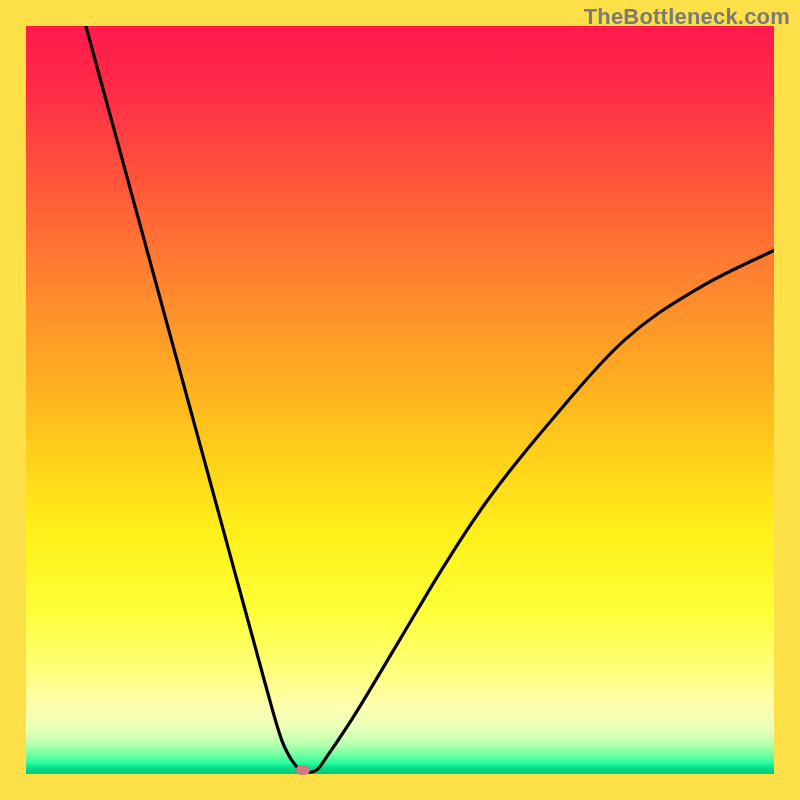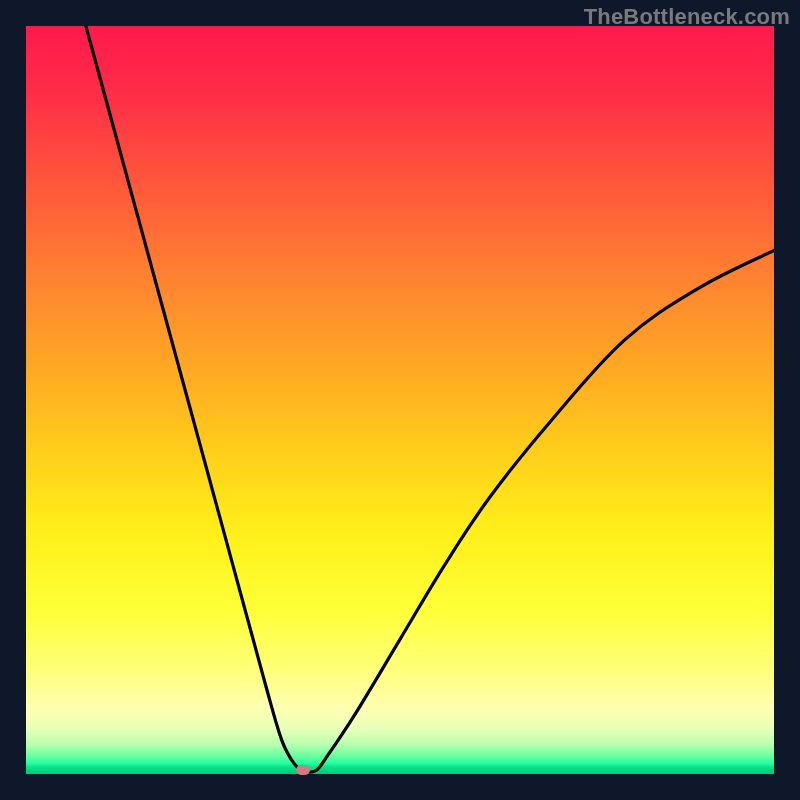--- a/index.html
+++ b/index.html
@@ -6,21 +6,21 @@
     margin: 0;
     padding: 0;
     width: 800px;
     height: 800px;
     background: #000;
     overflow: hidden;
   }
   .outer {
     width: 800px;
     height: 800px;
-    background: #0f172a;
+    background: #fde047;
     position: relative;
   }
   .plot {
     position: absolute;
     left: 26px;
     top: 26px;
     width: 748px;
     height: 748px;
     background: linear-gradient(to bottom,
       #ff1a4d 0%,

